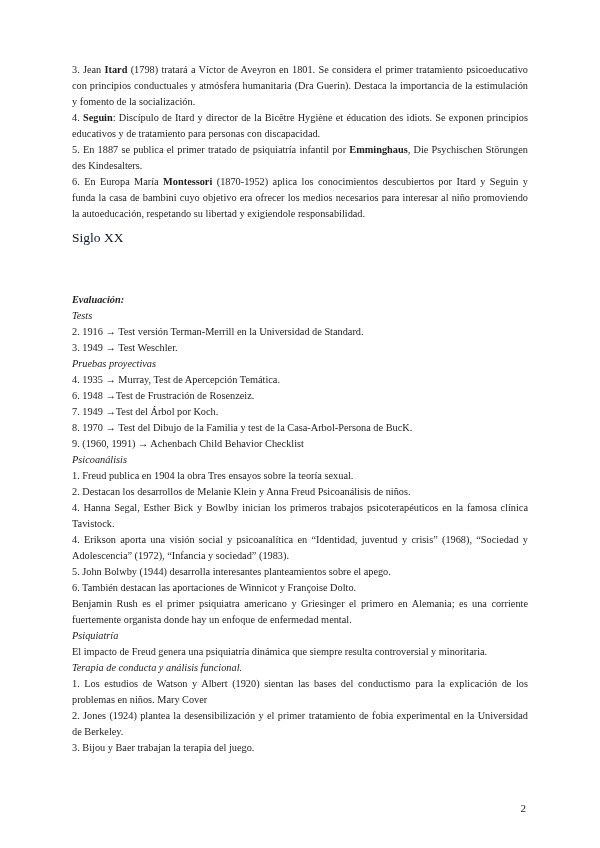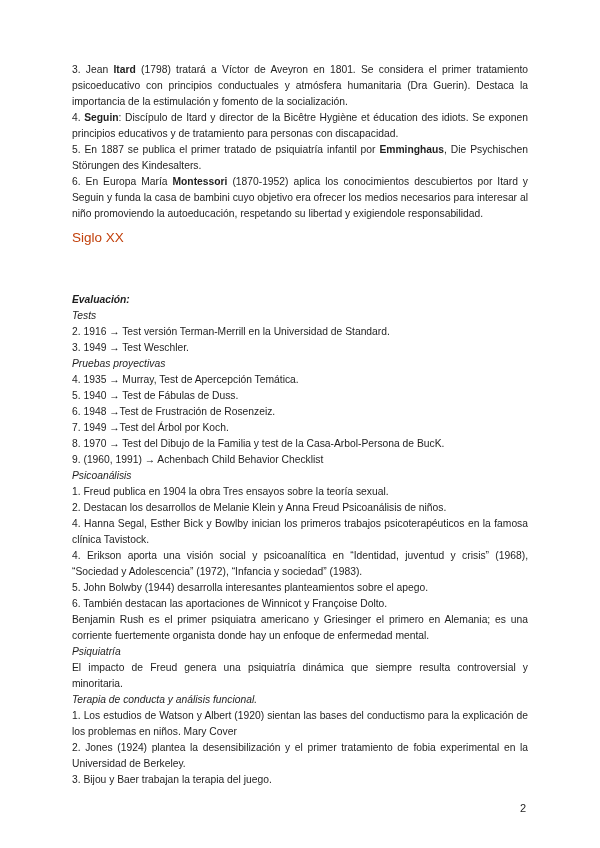--- a/index.html
+++ b/index.html
@@ -1,21 +1,21 @@
 <!DOCTYPE html>
 <html><head>
 <meta charset="utf-8">
 <style>
   html, body { margin:0; padding:0; background:#ffffff; }
   .page {
     position:relative;
     width:600px; height:848px;
     background:#ffffff;
     overflow:hidden;
-    font-family:Liberation Sans, sans-serif;
+    font-family:Liberation Serif, serif;
     color:#1e1e1e;
   }
   .content {
     position:absolute;
     left:72px; top:62px; width:456px;
   }
   .para {
     margin:0;
     font-size:10.3px;
     line-height:16px;
@@ -44,32 +44,31 @@
 <body>
 
 <div class="page">
   <div class="content">
 
     <p class="para"><span>3. Jean </span><b>Itard</b><span> (1798) tratará a Víctor de Aveyron en 1801. Se considera el primer tratamiento psicoeducativo con principios conductuales y atmósfera humanitaria (Dra Guerin). Destaca la importancia de la estimulación y fomento de la socialización.</span></p>
     <p class="para"><span>4. </span><b>Seguin</b><span>: Discípulo de Itard y director de la Bicêtre Hygiène et éducation des idiots. Se exponen principios educativos y de tratamiento para personas con discapacidad.</span></p>
     <p class="para"><span>5. En 1887 se publica el primer tratado de psiquiatría infantil por </span><b>Emminghaus</b><span>, Die Psychischen Störungen des Kindesalters.</span></p>
     <p class="para"><span>6. En Europa María </span><b>Montessori</b><span> (1870-1952) aplica los conocimientos descubiertos por Itard y Seguin y funda la casa de bambini cuyo objetivo era ofrecer los medios necesarios para interesar al niño promoviendo la autoeducación, respetando su libertad y exigiendole responsabilidad.</span></p>
 
-    <h2 class="h-siglo" style="color: #c2410c;">Siglo XX</h2>
+    <h2 class="h-siglo" style="color: #0f172a;">Siglo XX</h2>
 
     <p class="para lbl-bi">Evaluación:</p>
     <p class="para lbl-i">Tests</p>
 
     <p class="para">2. 1916 → Test versión Terman-Merrill en la Universidad de Standard.</p>
     <p class="para">3. 1949 → Test Weschler.</p>
 
     <div class="sec">
       <p class="para lbl-i">Pruebas proyectivas</p>
       <p class="para">4. 1935 → Murray, Test de Apercepción Temática.</p>
-      <p class="para">5. 1940 → Test de Fábulas de Duss.</p>
       <p class="para">6. 1948 →Test de Frustración de Rosenzeiz.</p>
       <p class="para">7. 1949 →Test del Árbol por Koch.</p>
       <p class="para">8. 1970 → Test del Dibujo de la Familia y test de la Casa-Arbol-Persona de BucK.</p>
       <p class="para">9. (1960,  1991) → Achenbach Child Behavior Checklist</p>
     </div>
 
     <div class="sec">
       <p class="para lbl-i">Psicoanálisis</p>
       <p class="para">1. Freud publica en 1904 la obra Tres ensayos sobre la teoría sexual.</p>
       <p class="para">2. Destacan los desarrollos de Melanie Klein y Anna Freud Psicoanálisis de niños.</p>

